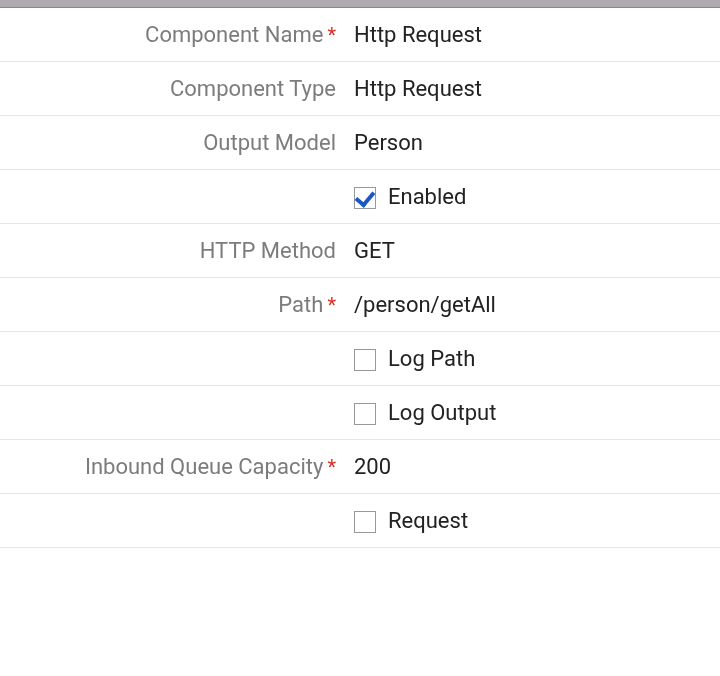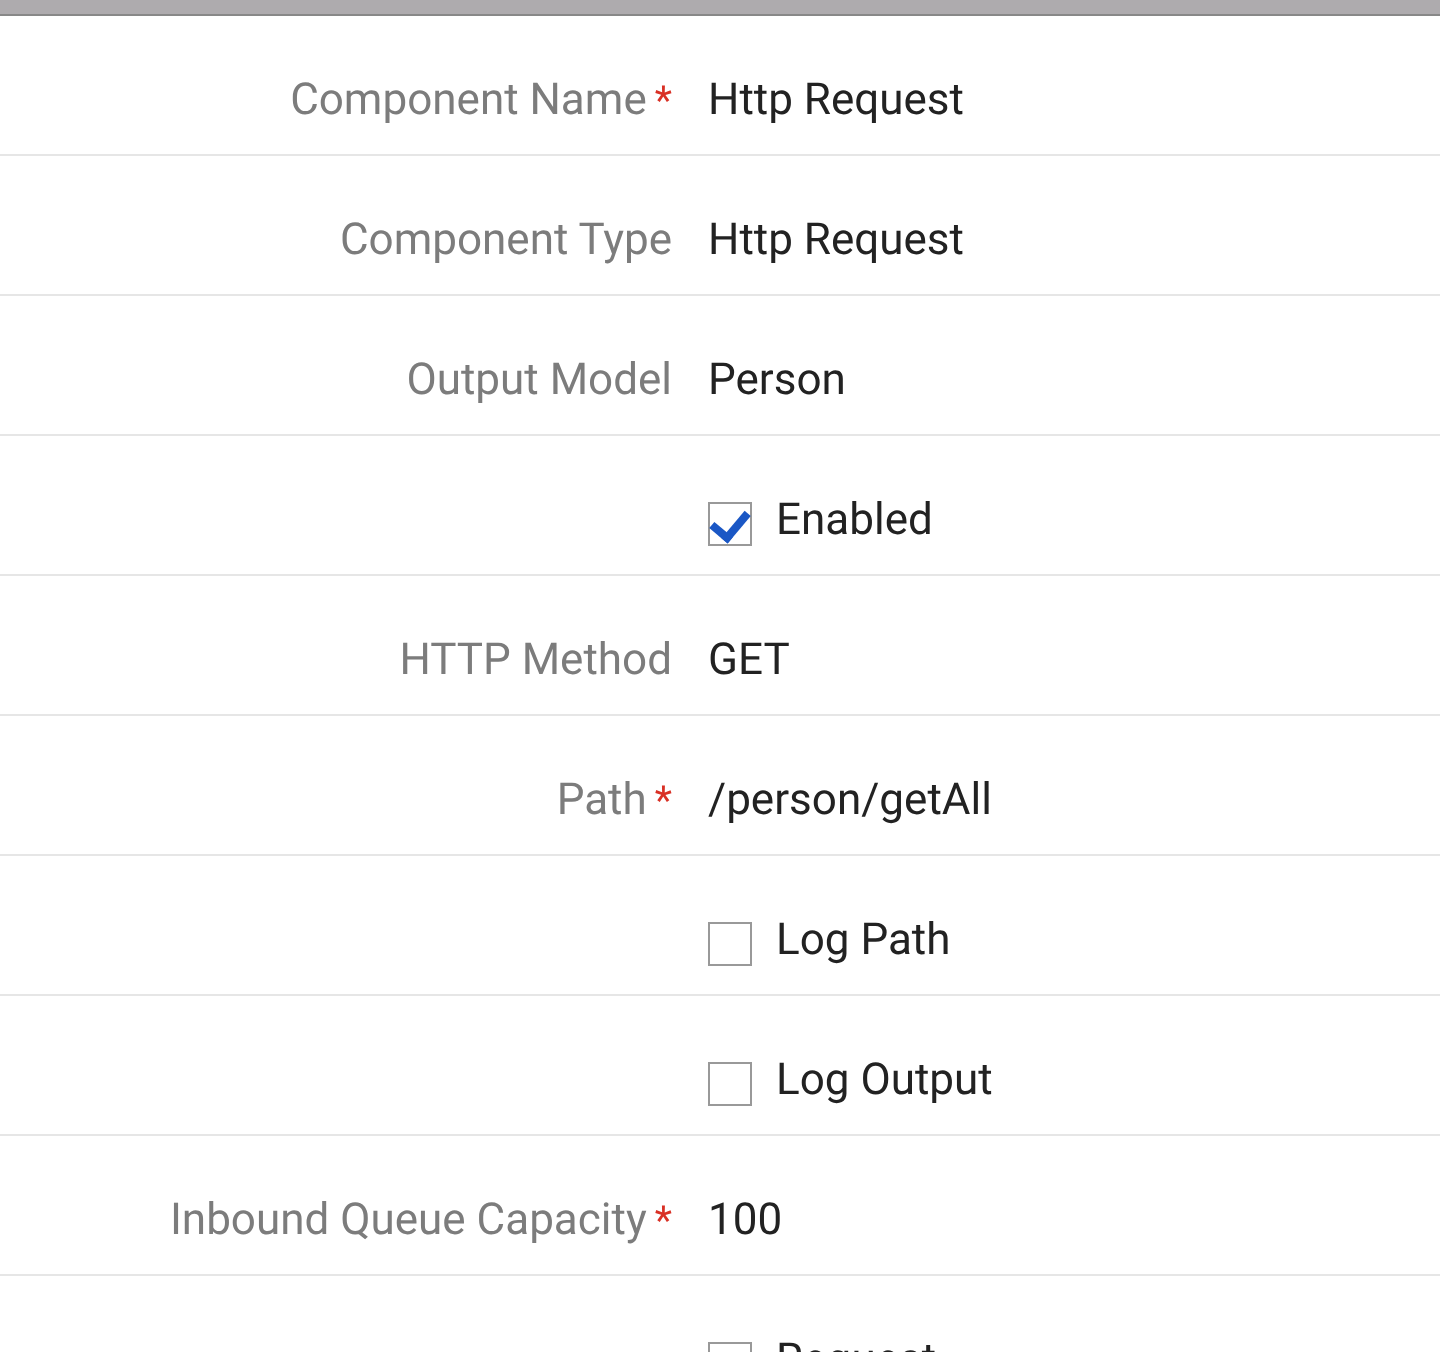--- a/index.html
+++ b/index.html
@@ -17,21 +17,20 @@
     border-bottom: 1px solid #888;
   }
   .form {
     width: 100%;
   }
   .row {
     display: flex;
     align-items: center;
     padding: 14px 14px;
     border-bottom: 1px solid #e6e6e6;
-    margin-top: 16px;
   }
   .label-col {
     width: 340px;
     text-align: right;
     padding-right: 18px;
     color: #7c7c7c;
     font-size: 22px;
   }
   .req {
     color: #d93025;
@@ -142,21 +141,21 @@
       <span class="cb"></span>
       <span>Log Output</span>
     </div>
   </div>
 
   <div class="row">
     <div class="label-col">
       <span>Inbound Queue Capacity</span><span class="req">*</span>
     </div>
     <div class="value-col">
-      <span>100</span>
+      <span>200</span>
     </div>
   </div>
 
   <div class="row">
     <div class="label-col"></div>
     <div class="value-col">
       <span class="cb"></span>
       <span>Request</span>
     </div>
   </div>

